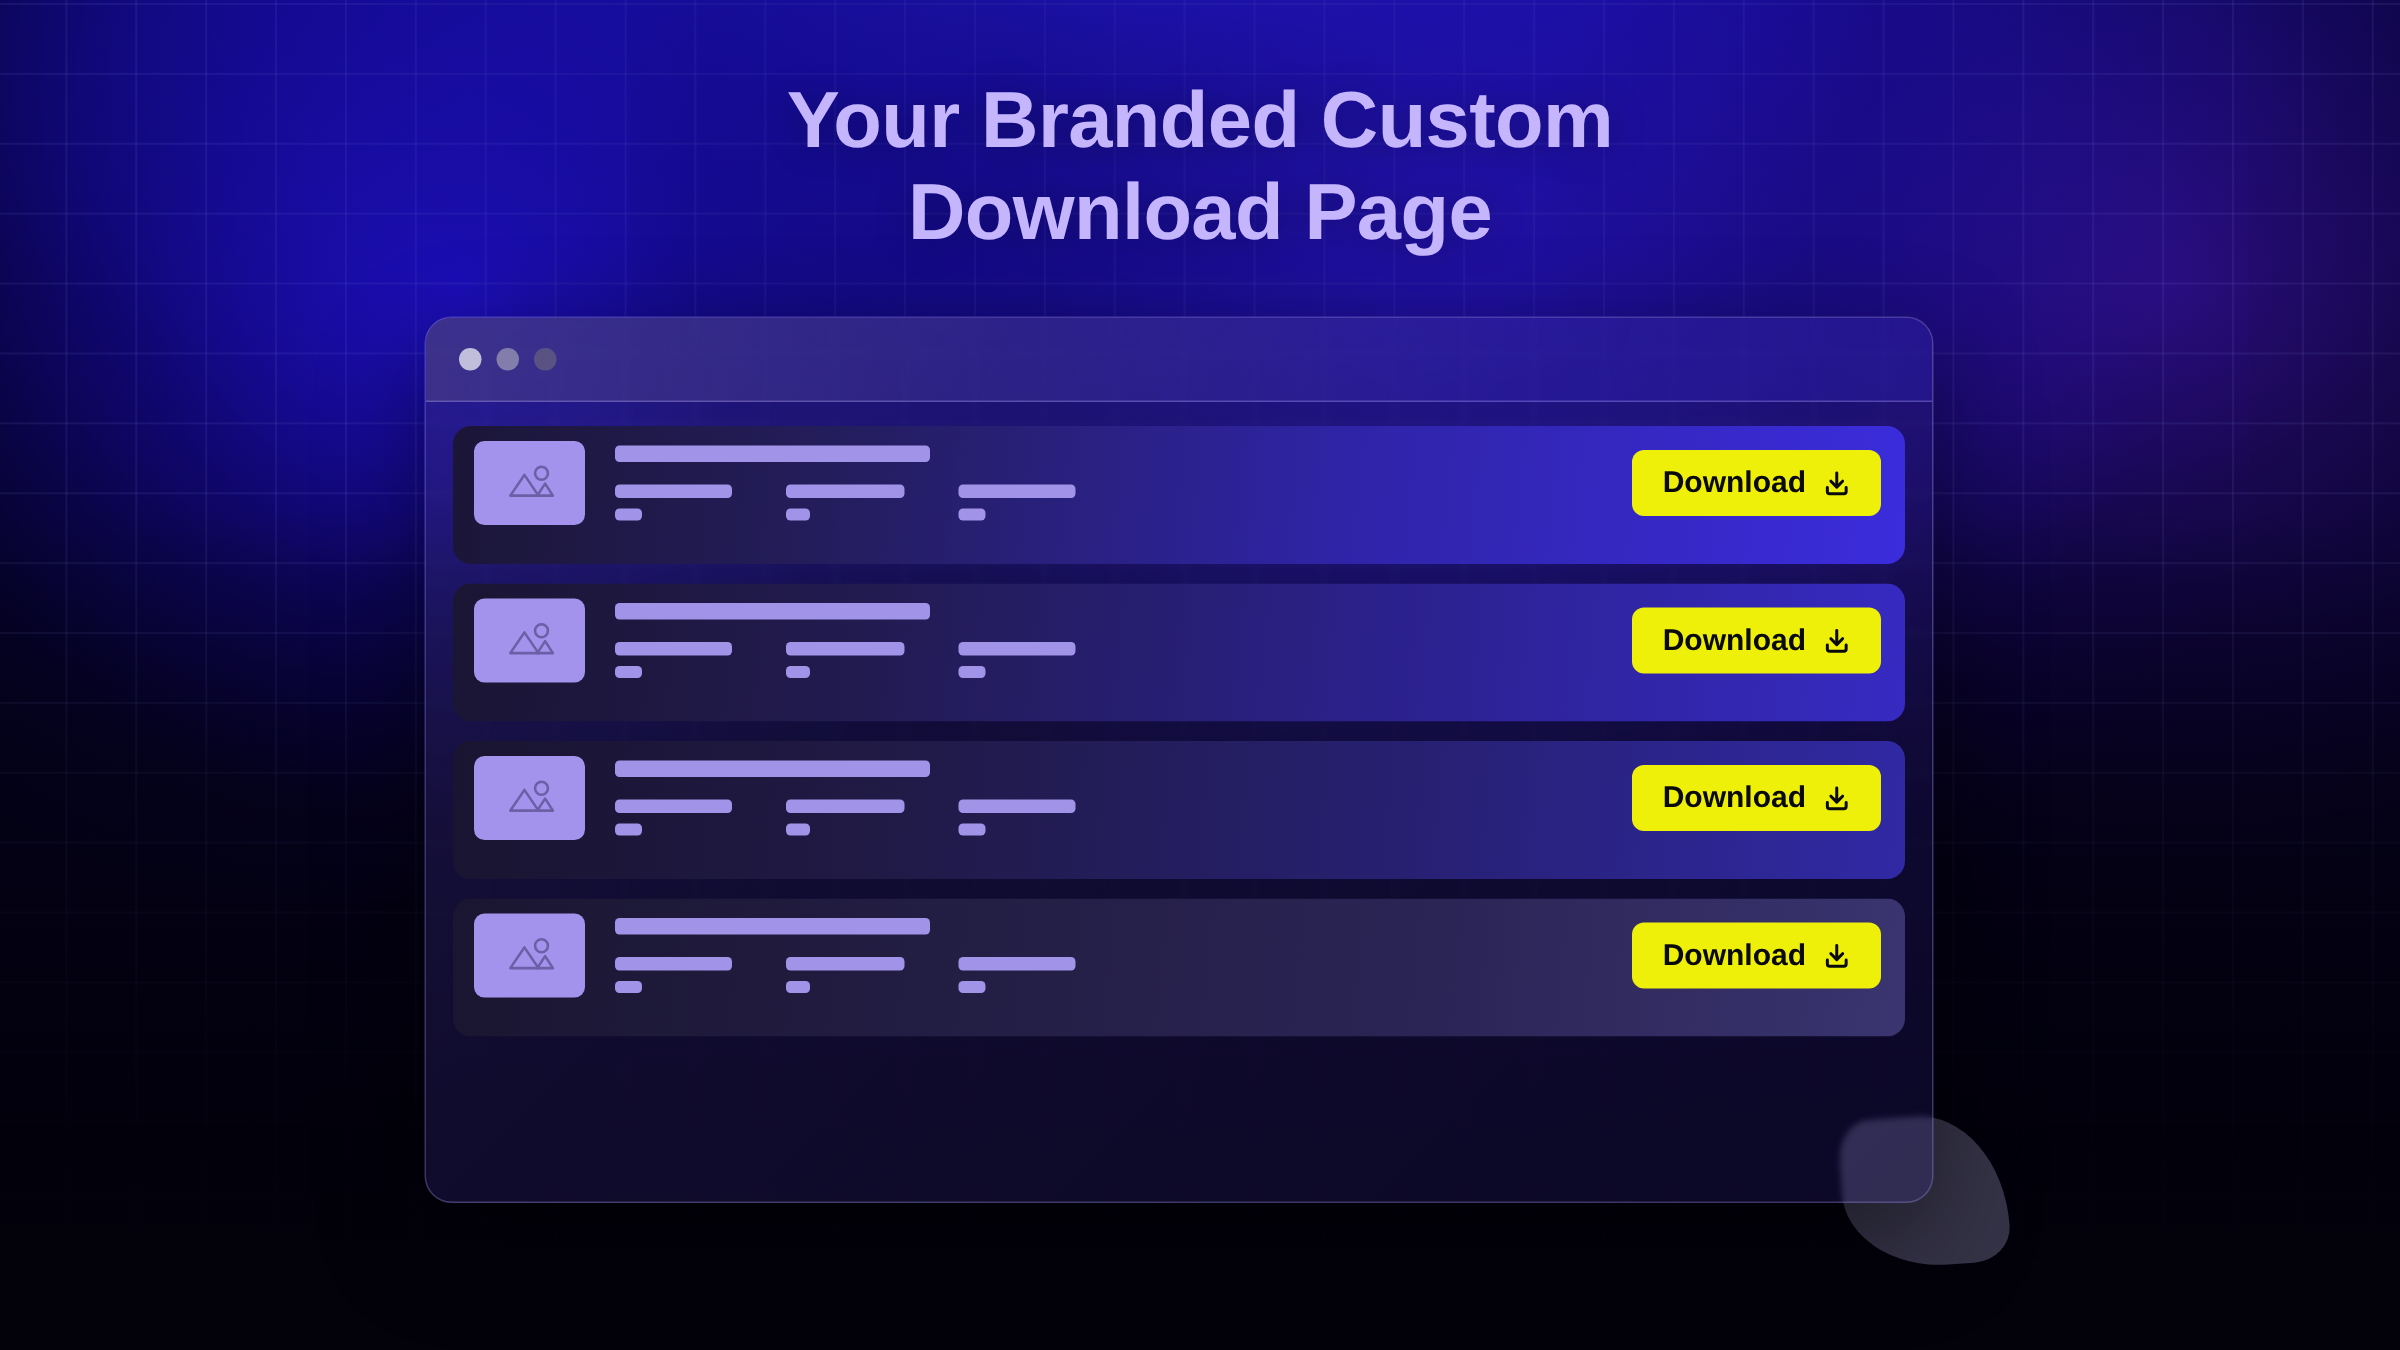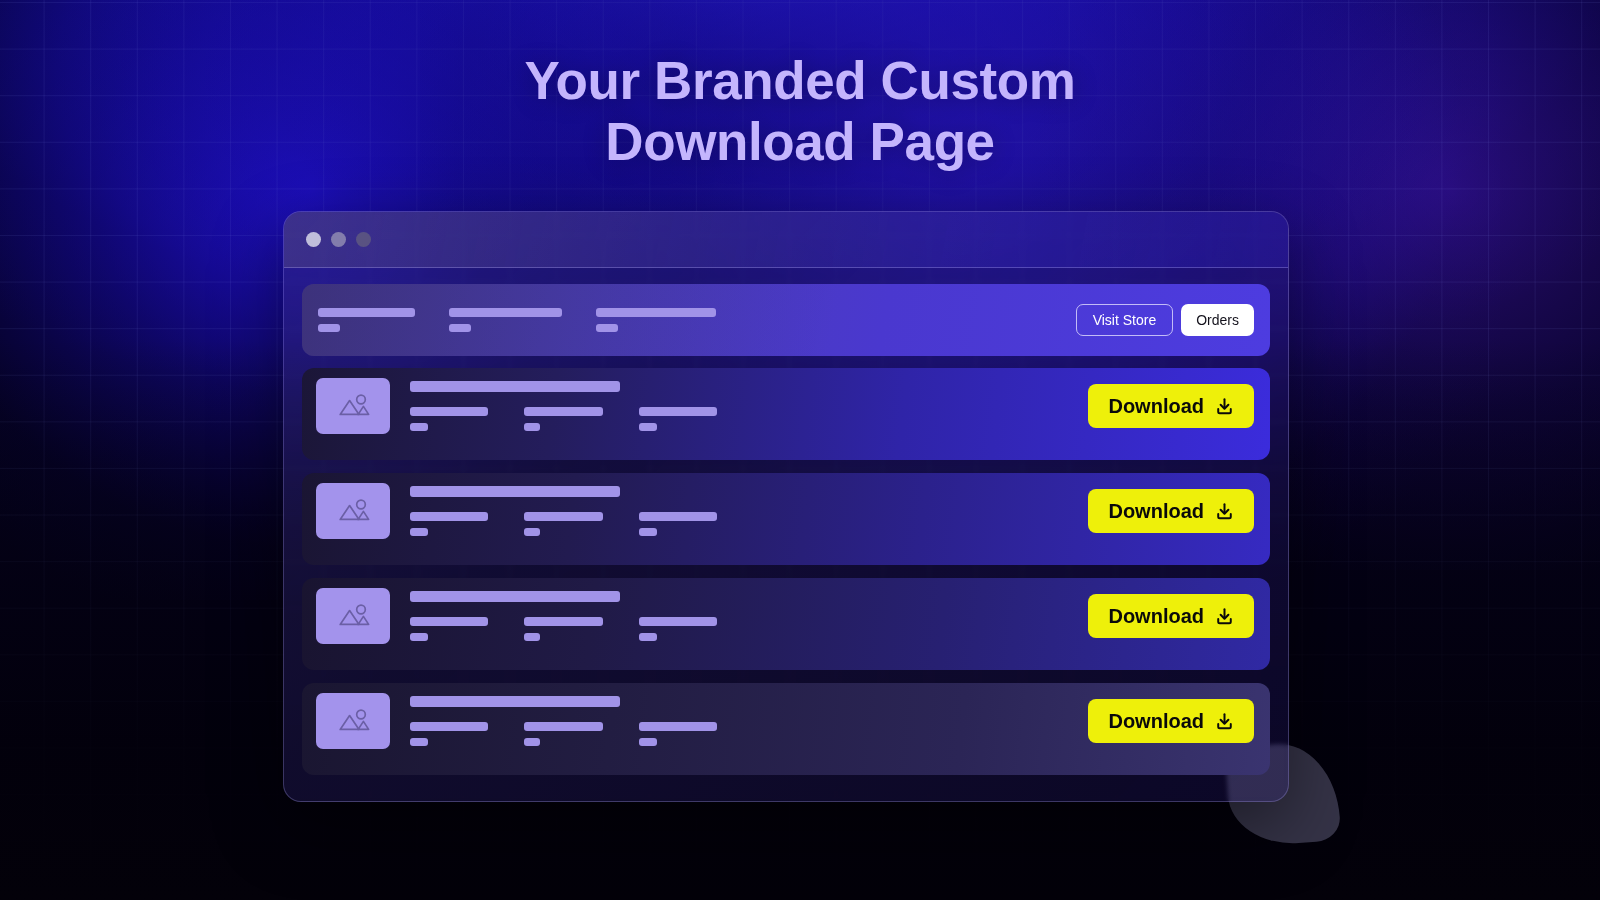--- a/index.html
+++ b/index.html
@@ -299,40 +299,20 @@
   <div class="window">
 
     <div class="titlebar">
       <span class="dot dot-1"></span>
       <span class="dot dot-2"></span>
       <span class="dot dot-3"></span>
     </div>
 
     <div class="window-body">
 
-      <div class="store-header">
-        <div class="skel-group-row">
-            <div class="skel-group">
-              <div class="skel" style="width: 97px;"></div>
-              <div class="skel small" style="width: 22px;"></div>
-            </div>
-            <div class="skel-group">
-              <div class="skel" style="width: 113px;"></div>
-              <div class="skel small" style="width: 22px;"></div>
-            </div>
-            <div class="skel-group">
-              <div class="skel" style="width: 120px;"></div>
-              <div class="skel small" style="width: 22px;"></div>
-            </div>
-          </div>
-        <div class="header-actions">
-          <button class="btn-outline">Visit Store</button>
-          <button class="btn-white">Orders</button>
-        </div>
-      </div>
 
       <div id="rows" style="display: flex; flex-direction: column; gap: 13px;">
           <div class="prow prow-1">
             <div class="tint"></div>
             <div class="thumb">
               <span>
                 <svg width="34" height="28" viewBox="0 0 34 28" fill="none" aria-hidden="true">
                   <circle cx="25" cy="7.5" r="4.3" stroke="#6b5fa6" stroke-width="1.7"></circle>
                   <path d="M22.2 22.4 L27.4 14.4 L32.6 22.4 Z" stroke="#6b5fa6" stroke-width="1.7" stroke-linejoin="round"></path>
                   <path d="M4.2 22.4 L13.6 8.6 L23.0 22.4 Z" stroke="#6b5fa6" stroke-width="1.7" stroke-linejoin="round" fill="#a393ec"></path>

